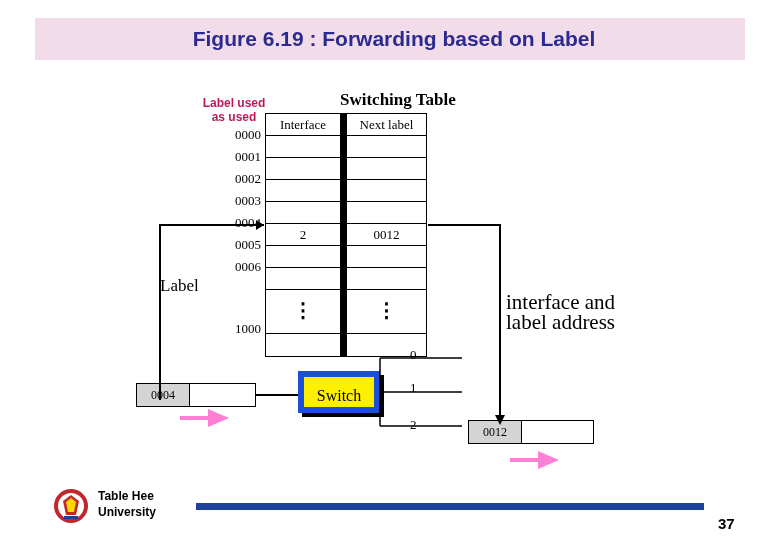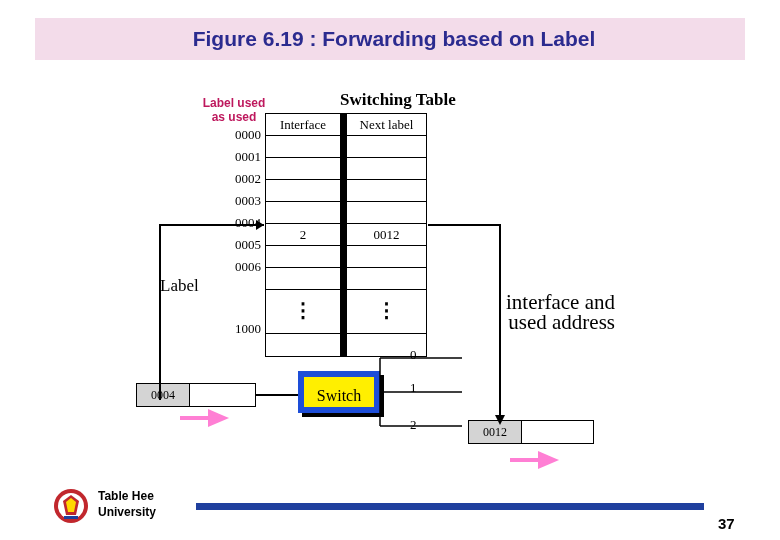--- a/index.html
+++ b/index.html
@@ -257,21 +257,21 @@
 
   <div class="lbl lbl-label-used">
     <span>Label used</span><br>
     <span>as used</span>
   </div>
 
   <div class="lbl lbl-label">Label</div>
 
   <div class="lbl lbl-iface-addr">
     <span>interface and</span><br>
-    <span>used address</span>
+    <span>label address</span>
   </div>
 
   <div class="idx" style="top:57px">0000</div>
   <div class="idx" style="top:79px">0001</div>
   <div class="idx" style="top:101px">0002</div>
   <div class="idx" style="top:123px">0003</div>
   <div class="idx" style="top:145px">0004</div>
   <div class="idx" style="top:167px">0005</div>
   <div class="idx" style="top:189px">0006</div>
   <div class="idx" style="top:251px">1000</div>

